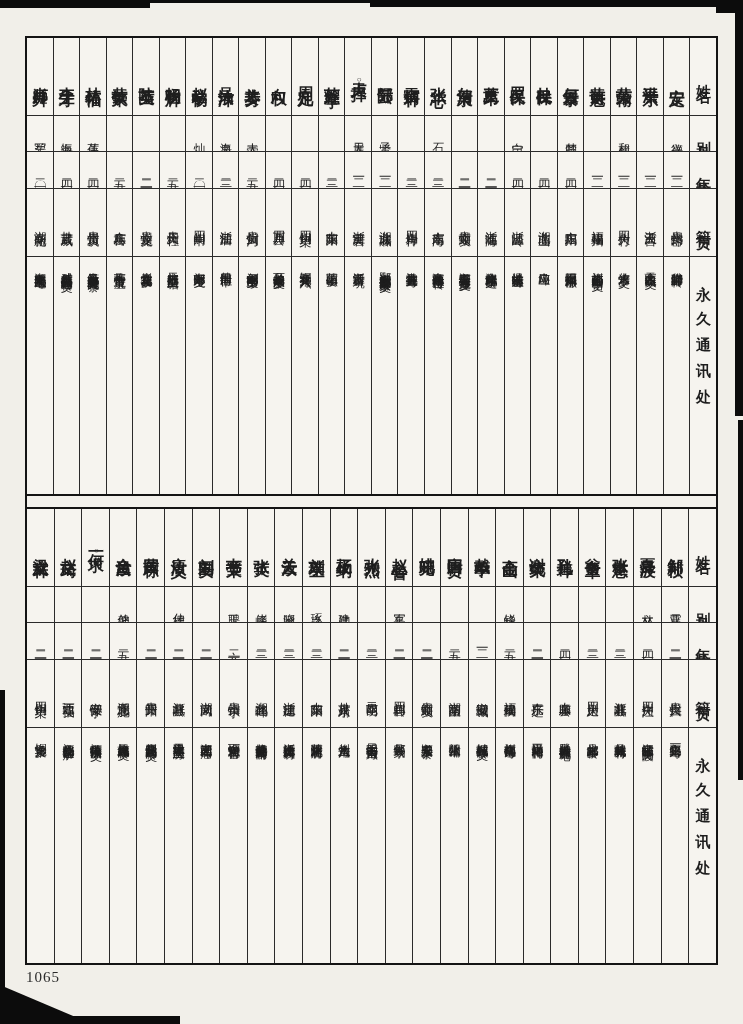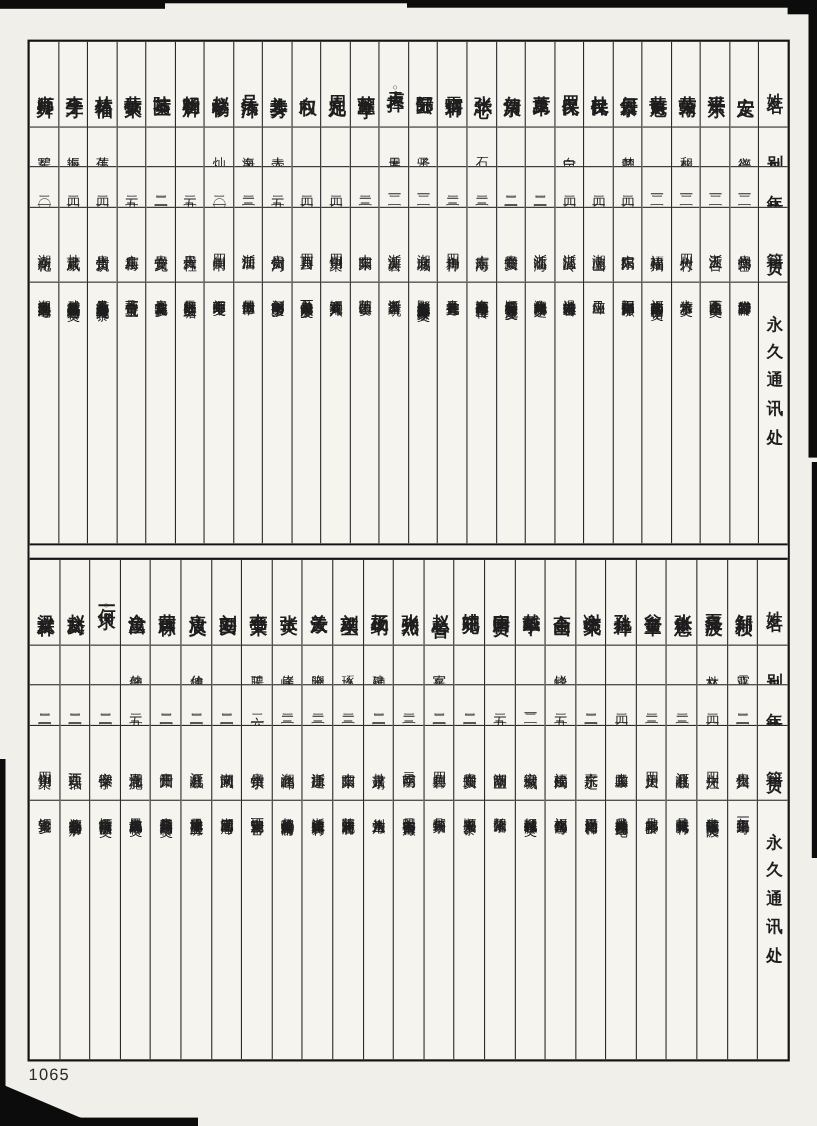--- a/index.html
+++ b/index.html
@@ -38,21 +38,21 @@
   .name-t   { writing-mode: vertical-rl; font-size: 16px; font-weight: 700; letter-spacing: 2px; }
   .alias-t  { writing-mode: vertical-rl; font-size: 12px; letter-spacing: 1px; }
   .age-t    { writing-mode: vertical-rl; font-size: 12.5px; letter-spacing: 1px; }
   .native-t { writing-mode: vertical-rl; font-size: 12.5px; letter-spacing: 1px; }
   .addr-t   { writing-mode: vertical-rl; font-size: 12px; line-height: 13px; letter-spacing: 0.5px; max-height: 152px; }
   .hdr-t    { writing-mode: vertical-rl; font-size: 15px; font-weight: 700; letter-spacing: 5px; }
   .hdr-vert { writing-mode: vertical-rl; font-size: 15px; font-weight: 700; letter-spacing: 26px; padding-top: 10px; }
   .mark { font-size: 8px; letter-spacing: 0; }
   .page-number {
     position: absolute; left: 26px; top: 969px;
-    font-family: Liberation Sans, sans-serif; font-size: 15px; color: #2a2a2a;
+    font-family: Liberation Serif, serif; font-size: 15px; color: #2a2a2a;
     letter-spacing: 1px;
   }
   .art { position: absolute; background: #0c0c0c; }
   .art-top-left  { left: 0; top: 0; width: 150px; height: 8px; }
   .art-top-line  { left: 0; top: 0; width: 743px; height: 3px; }
   .art-top-right { left: 370px; top: 0; width: 373px; height: 7px; }
   .art-corner-tr { left: 716px; top: 0; width: 27px; height: 13px; }
   .art-right     { left: 735px; top: 6px; width: 8px; height: 410px; }
   .art-right-low { left: 738px; top: 420px; width: 5px; height: 360px; }
   .art-left-low  { left: 0; top: 690px; width: 5px; height: 334px; }

